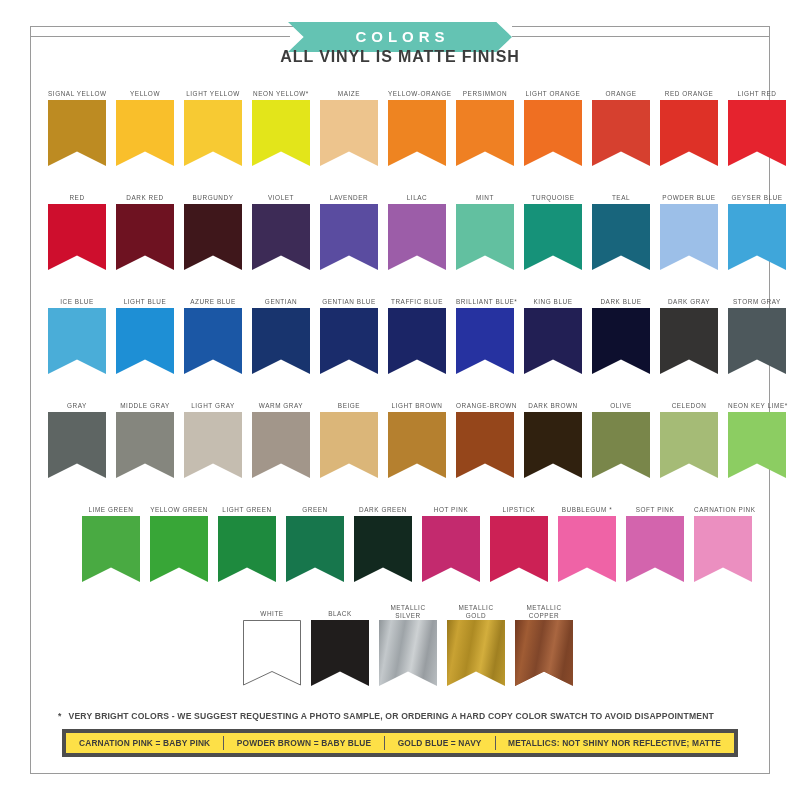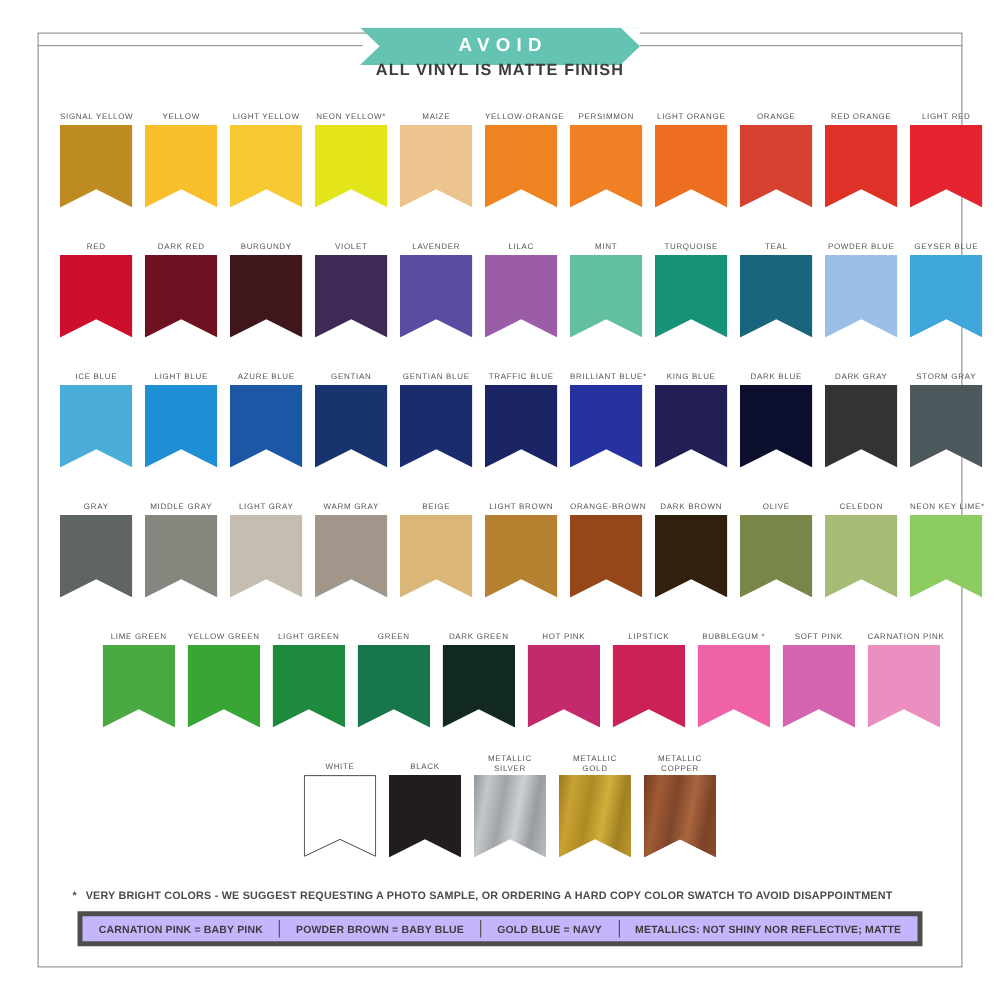--- a/index.html
+++ b/index.html
@@ -72,21 +72,21 @@
     background: #ffffff;
     clip-path: polygon(93% 0, 100% 0, 100% 100%, 93% 100%, 100% 50%);
     pointer-events: none;
   }
   .subtitle {
     position: absolute;
     left: 0;
     top: 48px;
     width: 800px;
     text-align: center;
-    font-size: 13px;
+    font-size: 16px;
     font-weight: bold;
     letter-spacing: 0.9px;
     color: #3c3c3c;
   }
 
   
   .row {
     position: absolute;
     display: flex;
     gap: 10px;
@@ -136,21 +136,21 @@
   .corr-title {
     color: #ffffff;
     font-size: 12.5px;
     font-weight: bold;
     letter-spacing: 0.3px;
     text-align: center;
     height: 19px;
     line-height: 19px;
   }
   .corr-items {
-    background: #c4b5fd;
+    background: #fde047;
     display: flex;
     align-items: center;
     justify-content: center;
     height: 20px;
   }
   .corr-item {
     font-size: 8.4px;
     font-weight: bold;
     letter-spacing: 0.15px;
     color: #3c3c3c;
@@ -166,21 +166,21 @@
 </head>
 <body>
 
 <div class="page">
 
   <div class="frame"></div>
 
   <div class="header">
     <div class="rule left"></div>
     <div class="rule right"></div>
-    <div class="ribbon">AVOID</div>
+    <div class="ribbon">COLORS</div>
     <div class="ribbon-notch-r"></div>
   </div>
   <div class="subtitle">ALL VINYL IS MATTE FINISH</div>
 
   <div id="rows-container">
       <div class="row" style="left: 48px; top: 88px;">
         <div class="cell">
           <div class="cell-label">SIGNAL YELLOW</div>
           <div class="swatch" style="background: rgb(189, 139, 34);"></div>
         </div>

